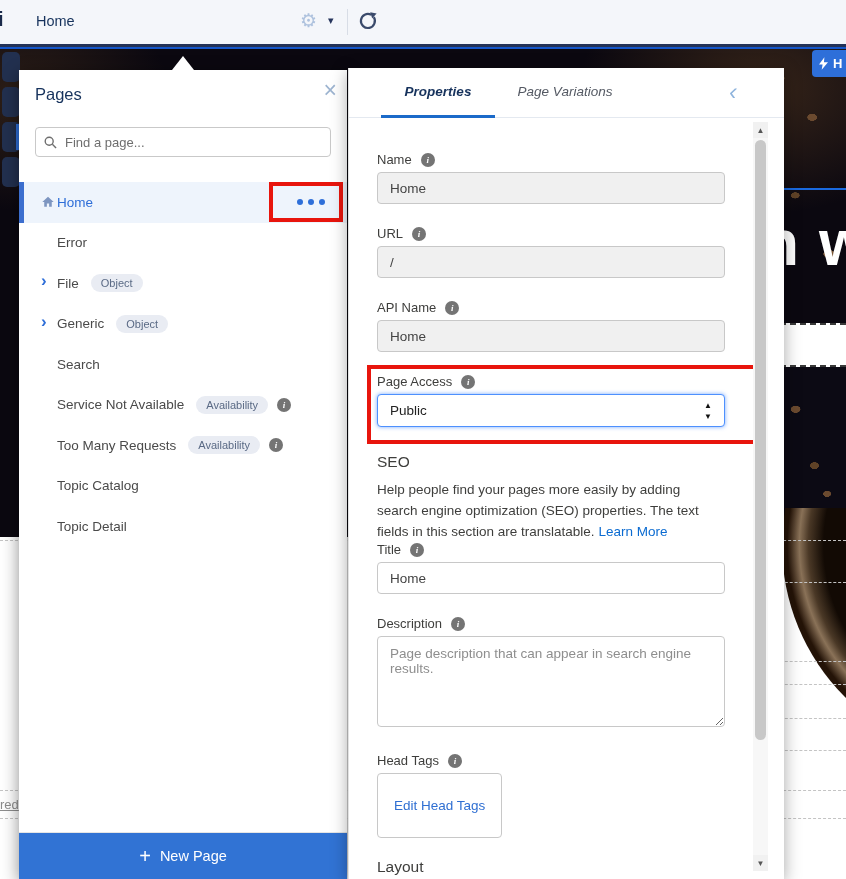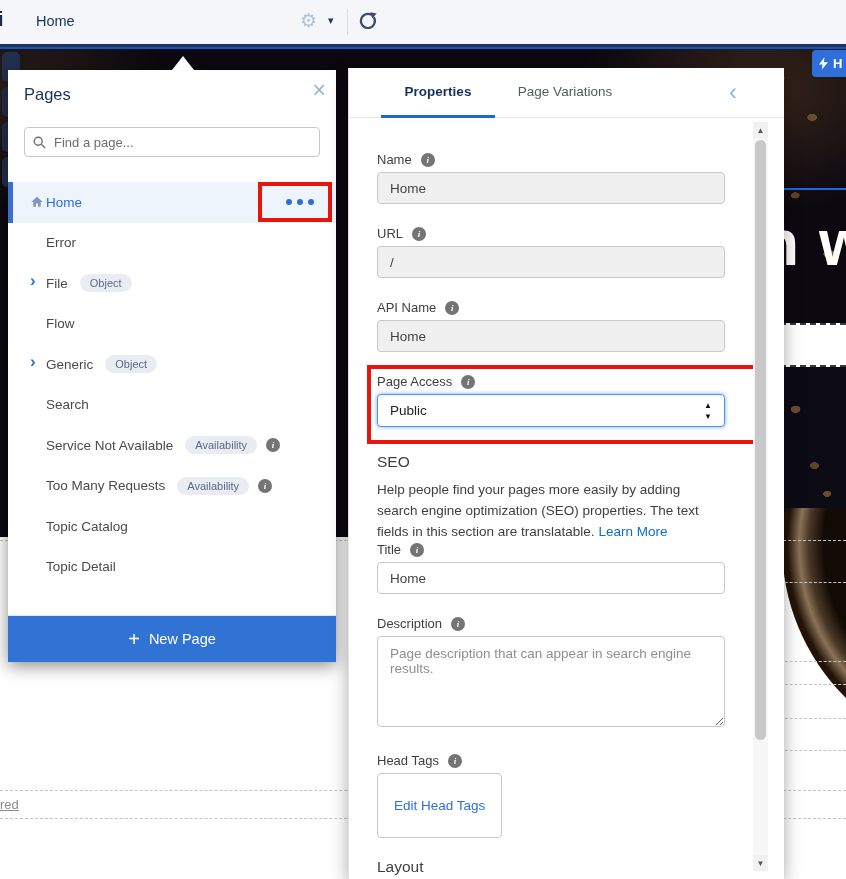--- a/index.html
+++ b/index.html
@@ -56,21 +56,21 @@
     background:#2e6fd9; border-radius:4px 0 0 4px; display:flex; align-items:center; gap:5px;
     padding-left:7px; color:#fff; font-size:13px; font-weight:600; }
   .lt-square { position:absolute; left:2px; width:18px; height:30px; border-radius:5px; background:#22304f; z-index:1; }
   .lt-accent { position:absolute; left:16px; top:124px; width:5px; height:26px; background:#2e6fd9; z-index:2; }
   .dash-line { position:absolute; height:0; border-top:1px dashed #c4c4c4; z-index:1; }
   .note-frag { position:absolute; left:0px; top:797px; font-size:13px; color:#8d8d8d; z-index:1;text-decoration:underline; }
 
   
   .notch { position:absolute; left:172px; top:56px; width:0; height:0; z-index:6;
     border-left:11px solid transparent; border-right:11px solid transparent; border-bottom:14px solid #fff; }
-  .pages-panel { position:absolute; left:8px; top:70px; width:328px; height:592px; background:#fff; z-index:5;
+  .pages-panel { position:absolute; left:19px; top:70px; width:328px; height:809px; background:#fff; z-index:5;
     box-shadow:0 4px 16px rgba(0,0,0,.45); }
   .pp-title { position:absolute; left:16px; top:15px; font-size:16.5px; color:#16325c; }
   .pp-close { position:absolute; right:10px; top:7px; font-size:23px; color:#9db4d0; cursor:pointer; line-height:26px; }
   .pp-search { position:absolute; left:16px; top:57px; width:296px; height:30px;
     border:1px solid #c9c9c9; border-radius:4px; display:flex; align-items:center; padding:0 8px; background:#fff; }
   .pp-search input { border:0; outline:0; flex:1; font-size:13px; color:#444; margin-left:8px;
     font-family:"Liberation Sans", sans-serif; background:transparent; }
   .pp-search input::placeholder { color:#6e6e6e; }
   .pp-list { position:absolute; left:0; top:112px; width:328px; }
   .row { position:relative; height:40.5px; display:flex; align-items:center; padding-left:38px;
@@ -88,21 +88,21 @@
   .red-frame1 { position:absolute; right:4px; top:0px; width:74px; height:40px;
     border:4px solid #e8150d; pointer-events:none; }
   .new-page { position:absolute; left:0; bottom:0; width:328px; height:47px; background:#3173d4; color:#fff;
     display:flex; align-items:center; justify-content:center; gap:9px; font-size:14.5px; cursor:pointer;
     border-top:1px solid #e5e5e5; }
   .plus { font-size:20px; font-weight:400; line-height:18px; }
 
   
   .props-panel { position:absolute; left:348px; top:68px; width:436px; height:811px; background:#fff; z-index:5;
     border-left:1px solid #e2e2e2; box-shadow:0 4px 16px rgba(0,0,0,.35); overflow:hidden; }
-  .tabbar { position:absolute; left:0; top:0; width:436px; height:50px; border-bottom:1px solid #e4e9f0; }
+  .tabbar { position:absolute; left:0; top:0; width:436px; height:50px; border-bottom:1px solid #e4e9f0;font-style:italic; }
   .tab { position:absolute; top:16px; font-size:13.5px; text-align:center; cursor:pointer; }
   .tab.active { color:#16325c; font-weight:700; }
   .tab.inactive { color:#545963; }
   .tab-underline { position:absolute; left:32px; top:47px; width:114px; height:3px; background:#1b6ac9; }
   .collapse { position:absolute; left:380px; top:10px; font-size:24px; color:#8fb4dd; cursor:pointer; }
   .pc { position:absolute; left:28px; top:84px; width:348px; }
   .lbl { font-size:13px; color:#3e3e3c; display:flex; align-items:center; margin-bottom:5px; }
   .fld { margin-bottom:22px; }
   .inp { width:348px; height:32px; border:1px solid #c8c8c8; border-radius:4px; padding:0 12px;
     font-size:13.5px; color:#444; font-family:"Liberation Sans", sans-serif; background:#fff; }
@@ -203,23 +203,20 @@
       </div>
       <div class="row">
         <span>Error</span>
       </div>
       <div class="row">
         <span class="chev">›</span>
         <span>File</span>
         <span class="pill">Object</span>
       </div>
       <div class="row">
-        <span>Flow</span>
-      </div>
-      <div class="row">
         <span class="chev">›</span>
         <span>Generic</span>
         <span class="pill">Object</span>
       </div>
       <div class="row">
         <span>Search</span>
       </div>
       <div class="row">
         <span>Service Not Available</span>
         <span class="pill">Availability</span>

